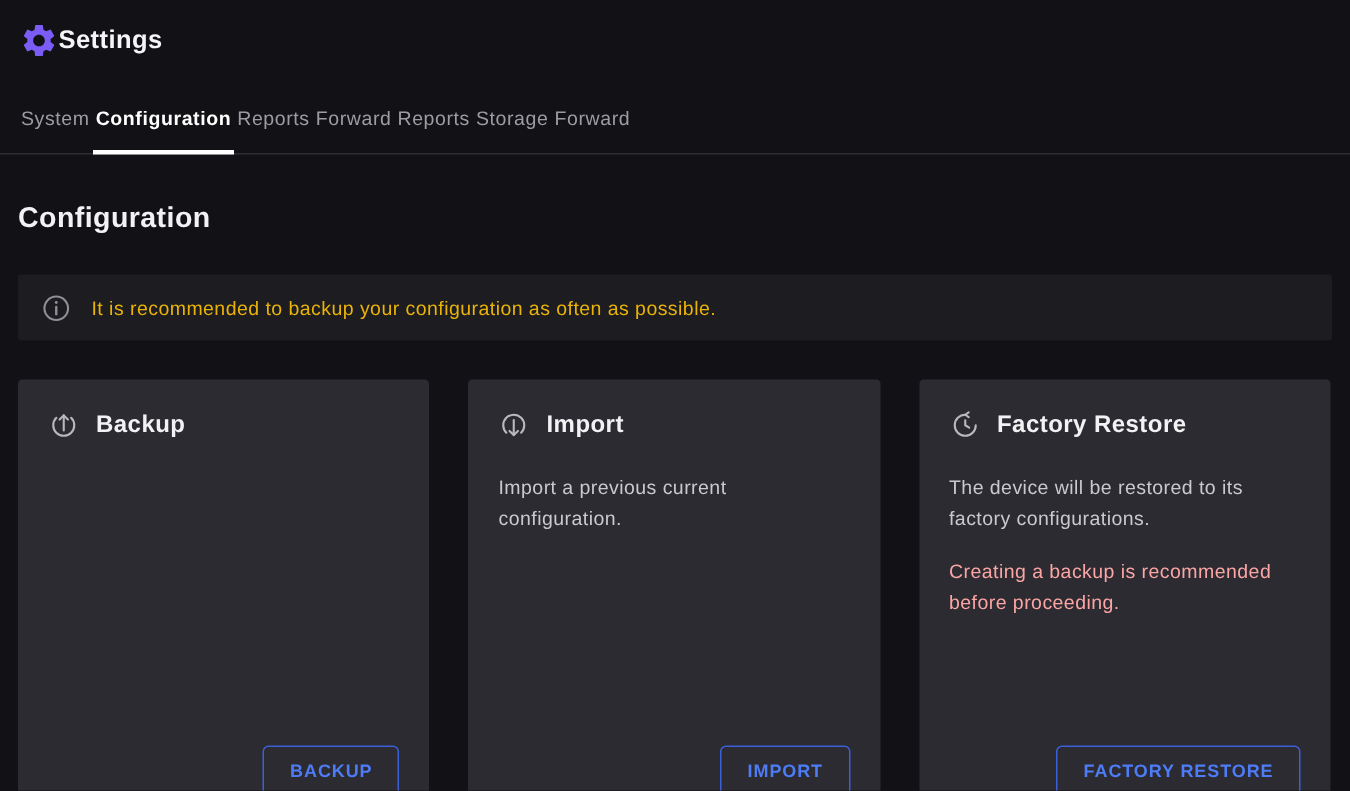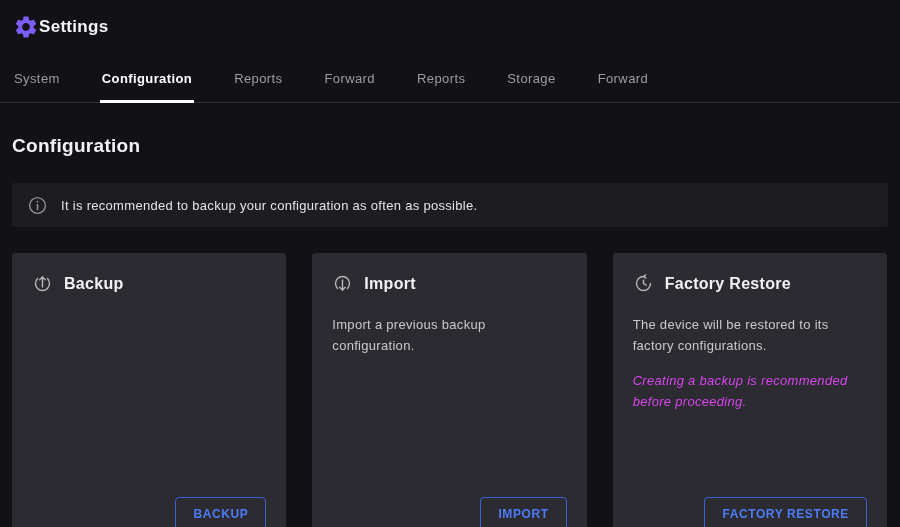--- a/index.html
+++ b/index.html
@@ -24,21 +24,20 @@
     font-size: 17px;
     font-weight: bold;
     letter-spacing: 0.3px;
     color: #f5f5f7;
   }
 
   
   .tab-bar {
     display: flex;
     align-items: flex-end;
-    gap: 38px;
     padding: 12px 12px 0 12px;
     border-bottom: 1px solid #2d2d33;
   }
   .tab {
     font-size: 13px;
     color: #9c9ca3;
     letter-spacing: 0.4px;
     padding: 8px 2px 14px 2px;
     cursor: pointer;
     border-bottom: 3px solid transparent;
@@ -67,21 +66,21 @@
     height: 44px;
     display: flex;
     align-items: center;
     gap: 13px;
     padding: 0 15px;
     box-sizing: border-box;
     border-radius: 2px;
   }
   .info-banner .text {
     font-size: 13px;
-    color: #e5e5e5;
+    color: #eab308;
     letter-spacing: 0.3px;
   }
 
   
   .cards {
     display: flex;
     gap: 26px;
     margin: 26px 13px 0 12px;
   }
   .card {
@@ -107,23 +106,22 @@
   .card-body {
     margin-top: 20px;
     font-size: 13px;
     line-height: 1.65;
     color: #c9c9ce;
     letter-spacing: 0.3px;
   }
   .card-note {
     margin-top: 13px;
     font-size: 13px;
-    font-style: italic;
     line-height: 1.65;
-    color: #d946ef;
+    color: #fca5a5;
     letter-spacing: 0.3px;
   }
   .card-btn {
     position: absolute;
     right: 20px;
     bottom: 18px;
     background: transparent;
     border: 1px solid #3d5fd8;
     color: #4d7cf6;
     font-family: "Liberation Sans", sans-serif;
@@ -199,21 +197,21 @@
     <div class="card-head">
       <span style="display:flex;">
         <svg width="21" height="21" viewBox="0 0 24 24">
           <path class="icon-stroke" d="M6.34 17.66 A8 8 0 1 1 17.66 17.66"></path>
           <line class="icon-stroke" x1="12" y1="8" x2="12" y2="19.5"></line>
           <path class="icon-stroke" d="M8.8 16.3 L12 19.5 L15.2 16.3"></path>
         </svg>
       </span>
       <span class="card-title">Import</span>
     </div>
-    <div class="card-body">Import a previous backup configuration.</div>
+    <div class="card-body">Import a previous current configuration.</div>
     <button class="card-btn">IMPORT</button>
   </div>
 
   <div class="card">
     <div class="card-head">
       <span style="display:flex;">
         <svg width="21" height="21" viewBox="0 0 24 24">
           <path class="icon-stroke" d="M12 4 a8 8 0 1 0 8 8"></path>
           <path class="icon-stroke" d="M12 4 L14.6 2.2 M12 4 L14.6 5.8"></path>
           <path class="icon-stroke" d="M12 8.2 L12 12 L15 13.8"></path>

